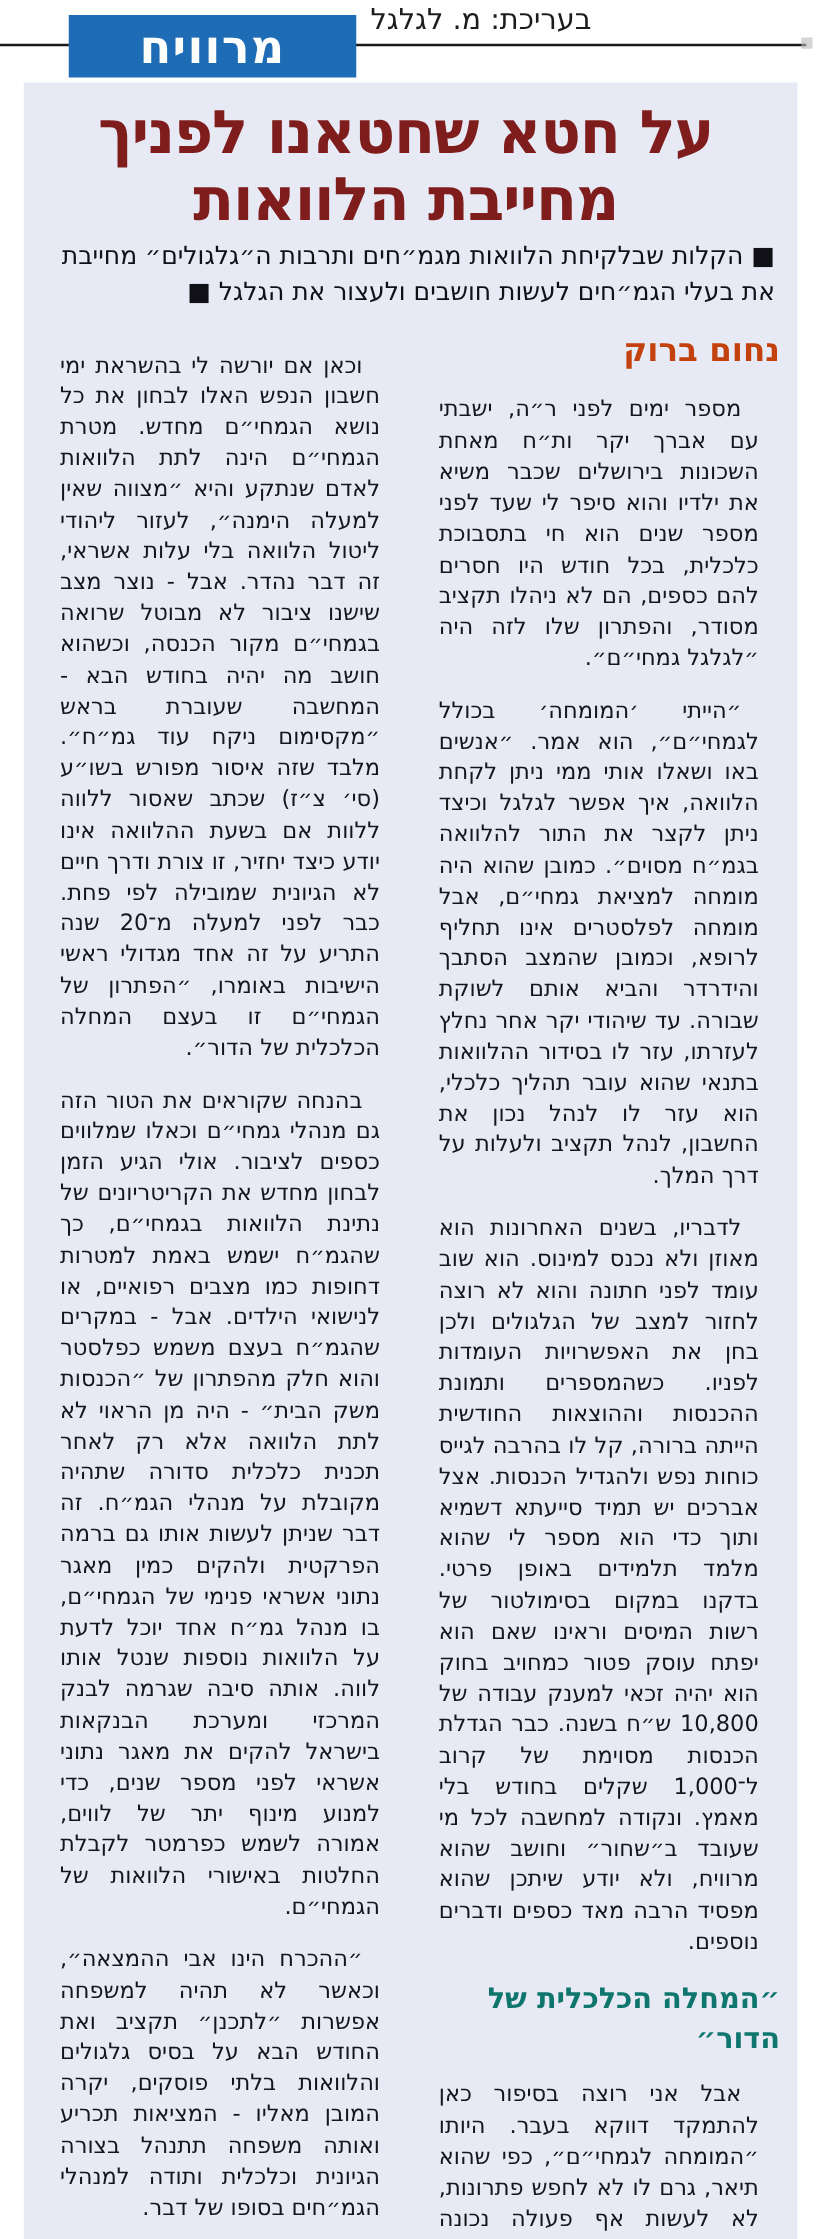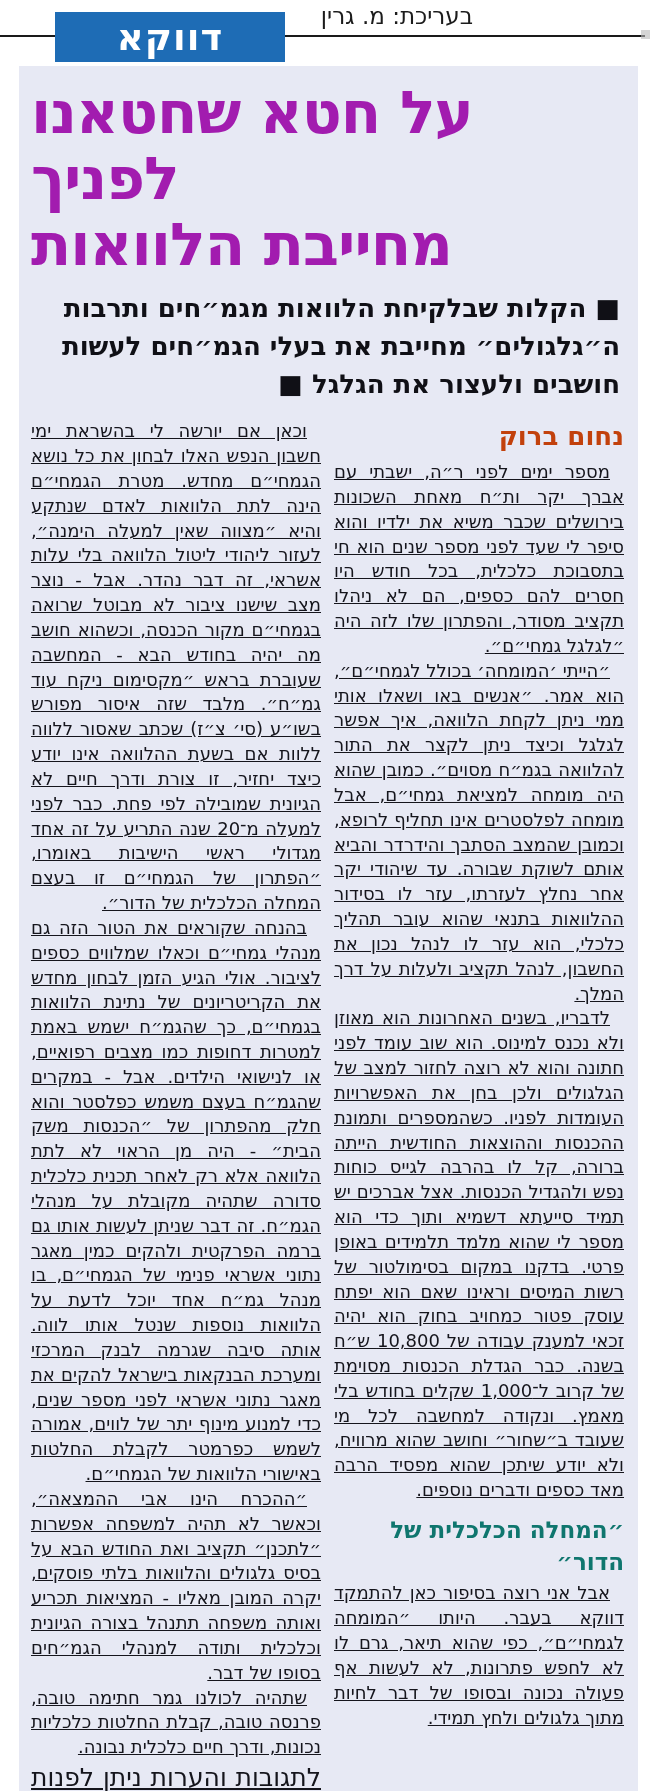--- a/index.html
+++ b/index.html
@@ -28,55 +28,55 @@
     display:flex; align-items:center; justify-content:center;
     letter-spacing:1px;
   }
   
   .article {
     margin:0 17px 0 19px; background:#e7e9f4; direction:rtl;
     padding:14px 14px 22px 12px; box-sizing:border-box;
   }
   .headline {
     margin:0; padding:0 6px 0 0;
-    font-size:59px; line-height:1.12; font-weight:800;
-    text-align:left; color:#a21caf; letter-spacing:-1px;
+    font-size:48px; line-height:1.12; font-weight:800;
+    text-align:center; color:#7f1d1d; letter-spacing:-1px;
   }
   .subtitle {
-    margin:12px 4px 0 0; font-size:26px; font-weight:bold;
+    margin:2px 4px 0 0; font-size:20px; font-weight:normal;
     line-height:1.45; text-align:right; color:#101016;
   }
   .columns { display:flex; gap:13px; margin-top:16px; }
   .col { flex:1 1 0; min-width:0; font-size:18px; line-height:1.38;
          text-align:justify; color:#15151c; }
-  .col p { margin:0; text-indent:14px;text-decoration:underline; }
+  .col p { margin:17px; text-indent:14px; }
   .byline {
     font-size:26px; font-weight:bold; margin:0 0 5px; text-indent:0;
     text-align:right; color:#c2410c;
   }
   .section-header {
     font-size:23px; font-weight:bold; margin:12px 0 3px; text-indent:0;
     text-align:right; color:#0f766e;
   }
   .contact {
     font-size:25px; line-height:1.42; margin-top:6px;
     text-align:justify; text-align-last:justify; text-indent:0 !important;
     font-weight:400;
   }
 </style>
 </head>
 <body>
 
 <div class="page">
 
   <div class="topbar">
-    <span class="editor-label">בעריכת: מ. גרין</span>
+    <span class="editor-label">בעריכת: מ. לגלגל</span>
     <div class="header-rule"></div>
     <div class="header-rule-tick"></div>
-    <div class="section-badge">דווקא</div>
+    <div class="section-badge">מרוויח</div>
   </div>
 
   <div class="article">
 
     <h1 class="headline"><span>על חטא שחטאנו לפניך</span><br><span>מחייבת הלוואות</span></h1>
 
     <p class="subtitle">■ הקלות שבלקיחת הלוואות מגמ״חים ותרבות ה״גלגולים״ מחייבת את בעלי הגמ״חים לעשות חושבים ולעצור את הגלגל ■</p>
 
     <div class="columns">
 

